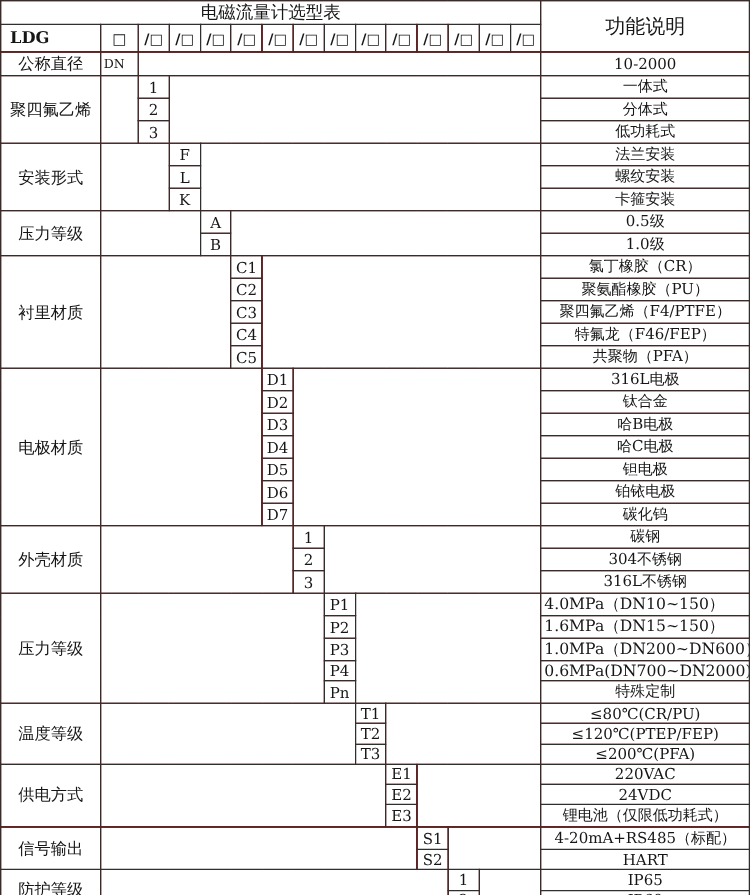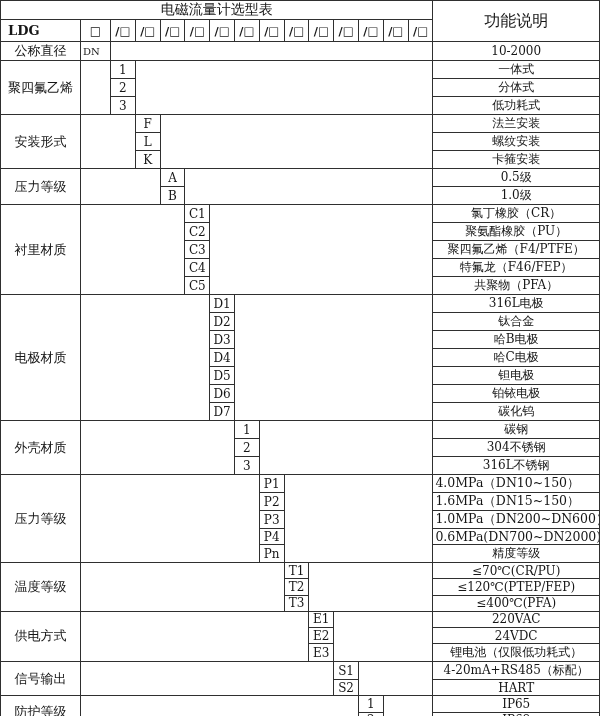--- a/index.html
+++ b/index.html
@@ -222,37 +222,37 @@
   <tr>
     <td class="code">P3</td>
     <td class="ldesc">1.0MPa（DN200~DN600）</td>
   </tr>
   <tr>
     <td class="code">P4</td>
     <td class="ldesc">0.6MPa(DN700~DN2000)</td>
   </tr>
   <tr>
     <td class="code">Pn</td>
-    <td class="desc">精度等级</td>
+    <td class="desc">特殊定制</td>
   </tr>
 
   <tr>
     <td class="cat" rowspan="3">温度等级</td>
     <td class="empty" rowspan="3" colspan="8"></td>
     <td class="code">T1</td>
     <td class="empty" rowspan="3" colspan="5"></td>
-    <td class="desc">≤70℃(CR/PU)</td>
+    <td class="desc">≤80℃(CR/PU)</td>
   </tr>
   <tr>
     <td class="code">T2</td>
     <td class="desc">≤120℃(PTEP/FEP)</td>
   </tr>
   <tr>
     <td class="code">T3</td>
-    <td class="desc">≤400℃(PFA)</td>
+    <td class="desc">≤200℃(PFA)</td>
   </tr>
 
   <tr>
     <td class="cat" rowspan="3">供电方式</td>
     <td class="empty" rowspan="3" colspan="9"></td>
     <td class="code">E1</td>
     <td class="empty" rowspan="3" colspan="4"></td>
     <td class="desc">220VAC</td>
   </tr>
   <tr>

